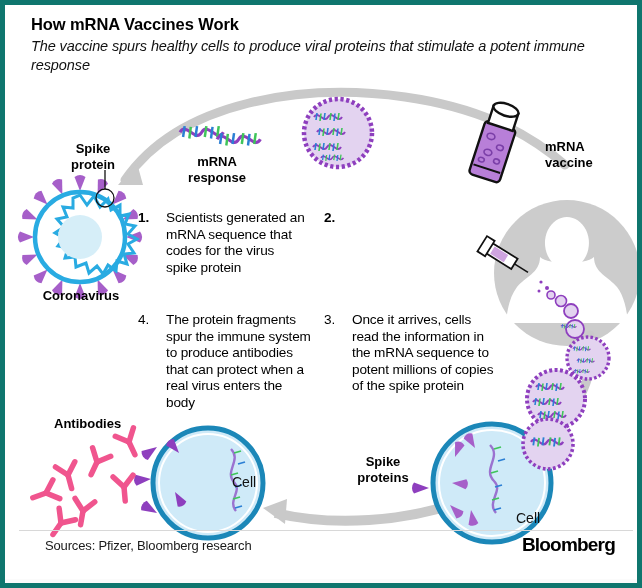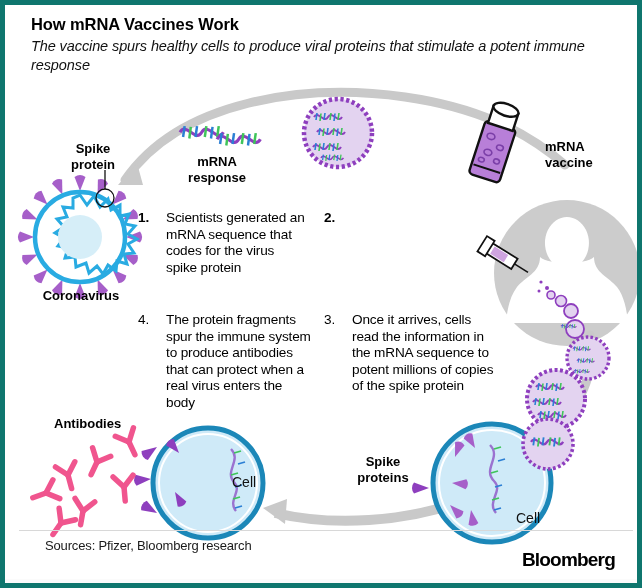--- a/index.html
+++ b/index.html
@@ -19,21 +19,21 @@
   #subtitle{
     position:absolute;left:26px;top:32px;width:580px;
     font-size:14.5px;color:#111;line-height:19px;letter-spacing:-0.1px;font-style:italic;
   }
   #footer-rule{position:absolute;left:14px;top:525px;width:614px;height:1px;background:#d8d8d8;}
   #sources{
     position:absolute;left:40px;top:533px;
     font-size:13px;color:#1a1a1a;letter-spacing:-0.15px;white-space:nowrap;
   }
   #bbg-logo{
-    position:absolute;right:22px;top:544px;
+    position:absolute;right:22px;top:529px;
     font-size:19px;font-weight:bold;color:#000;letter-spacing:-0.8px;
   }
   #bottom-edge{position:absolute;left:0;bottom:0;width:642px;height:4px;background:#fbfbfb;}
 
   
   .lbl{position:absolute;font-weight:bold;color:#000;font-size:13px;line-height:15.5px;text-align:center;}
   .lbl-l{text-align:left;}
   .step{position:absolute;font-size:13.6px;line-height:16.6px;color:#000;letter-spacing:-0.15px;}
   .step .num{position:absolute;left:0;top:0;}
   .step .num.b{font-weight:bold;}

